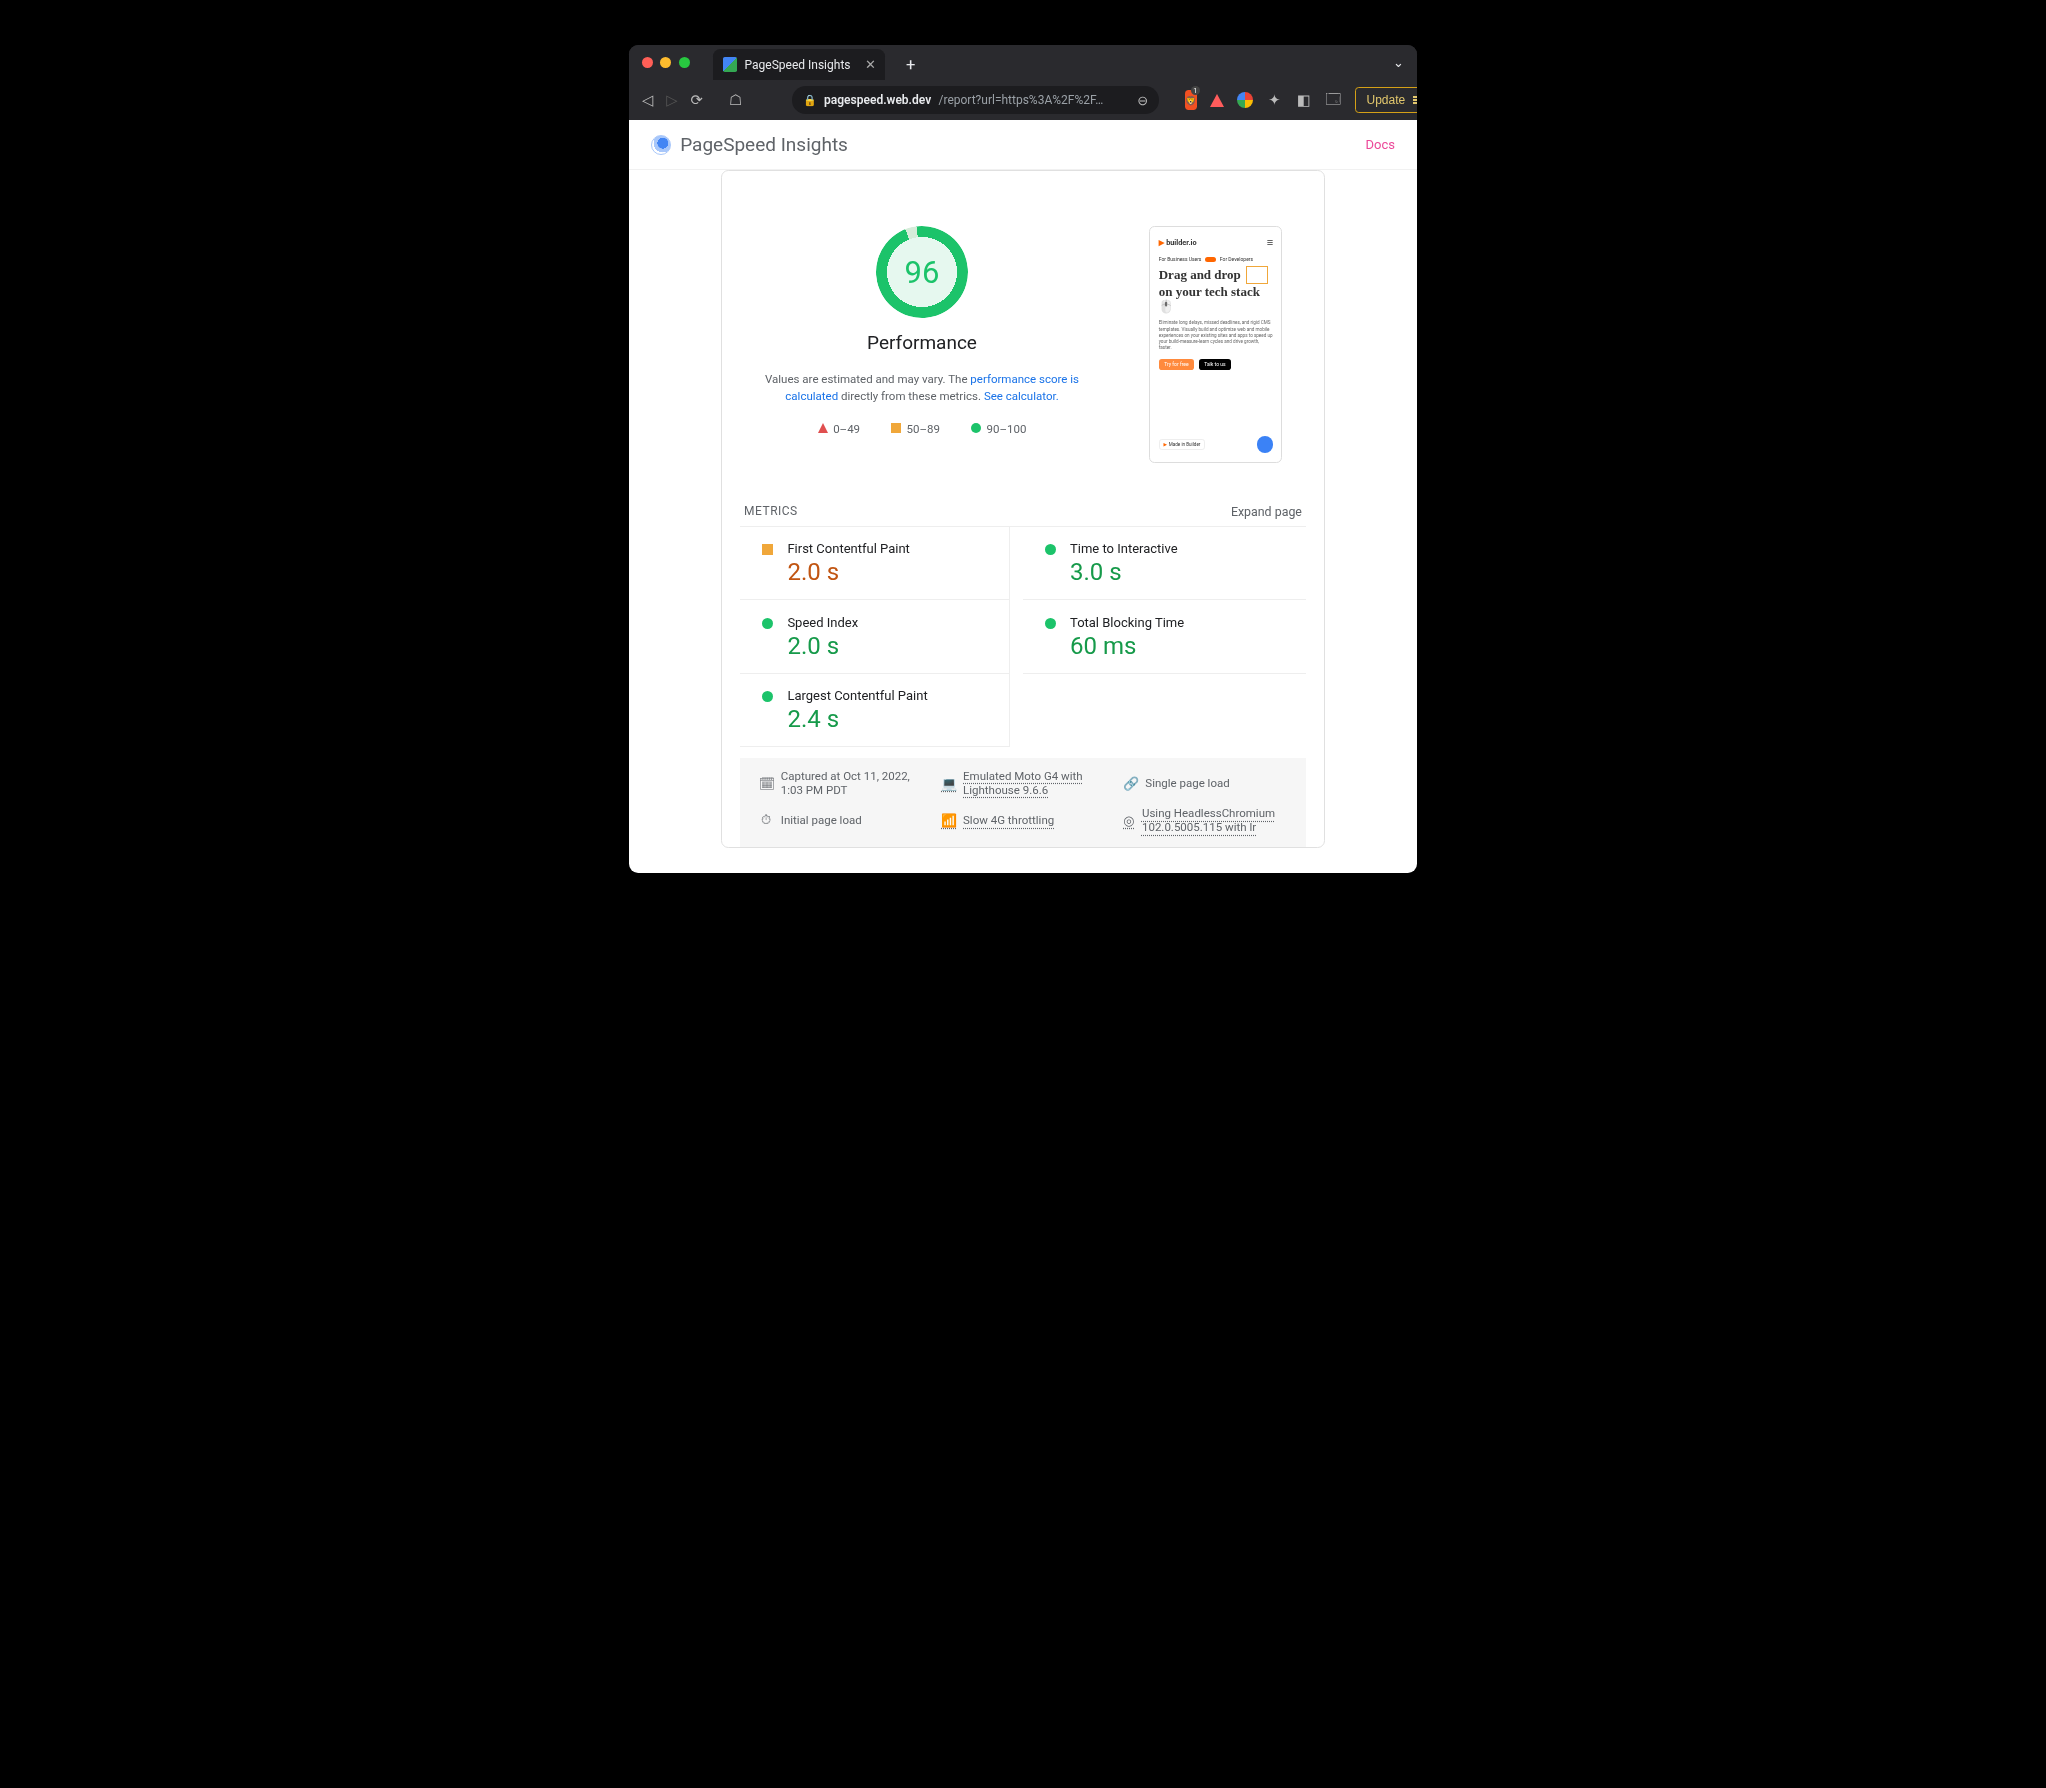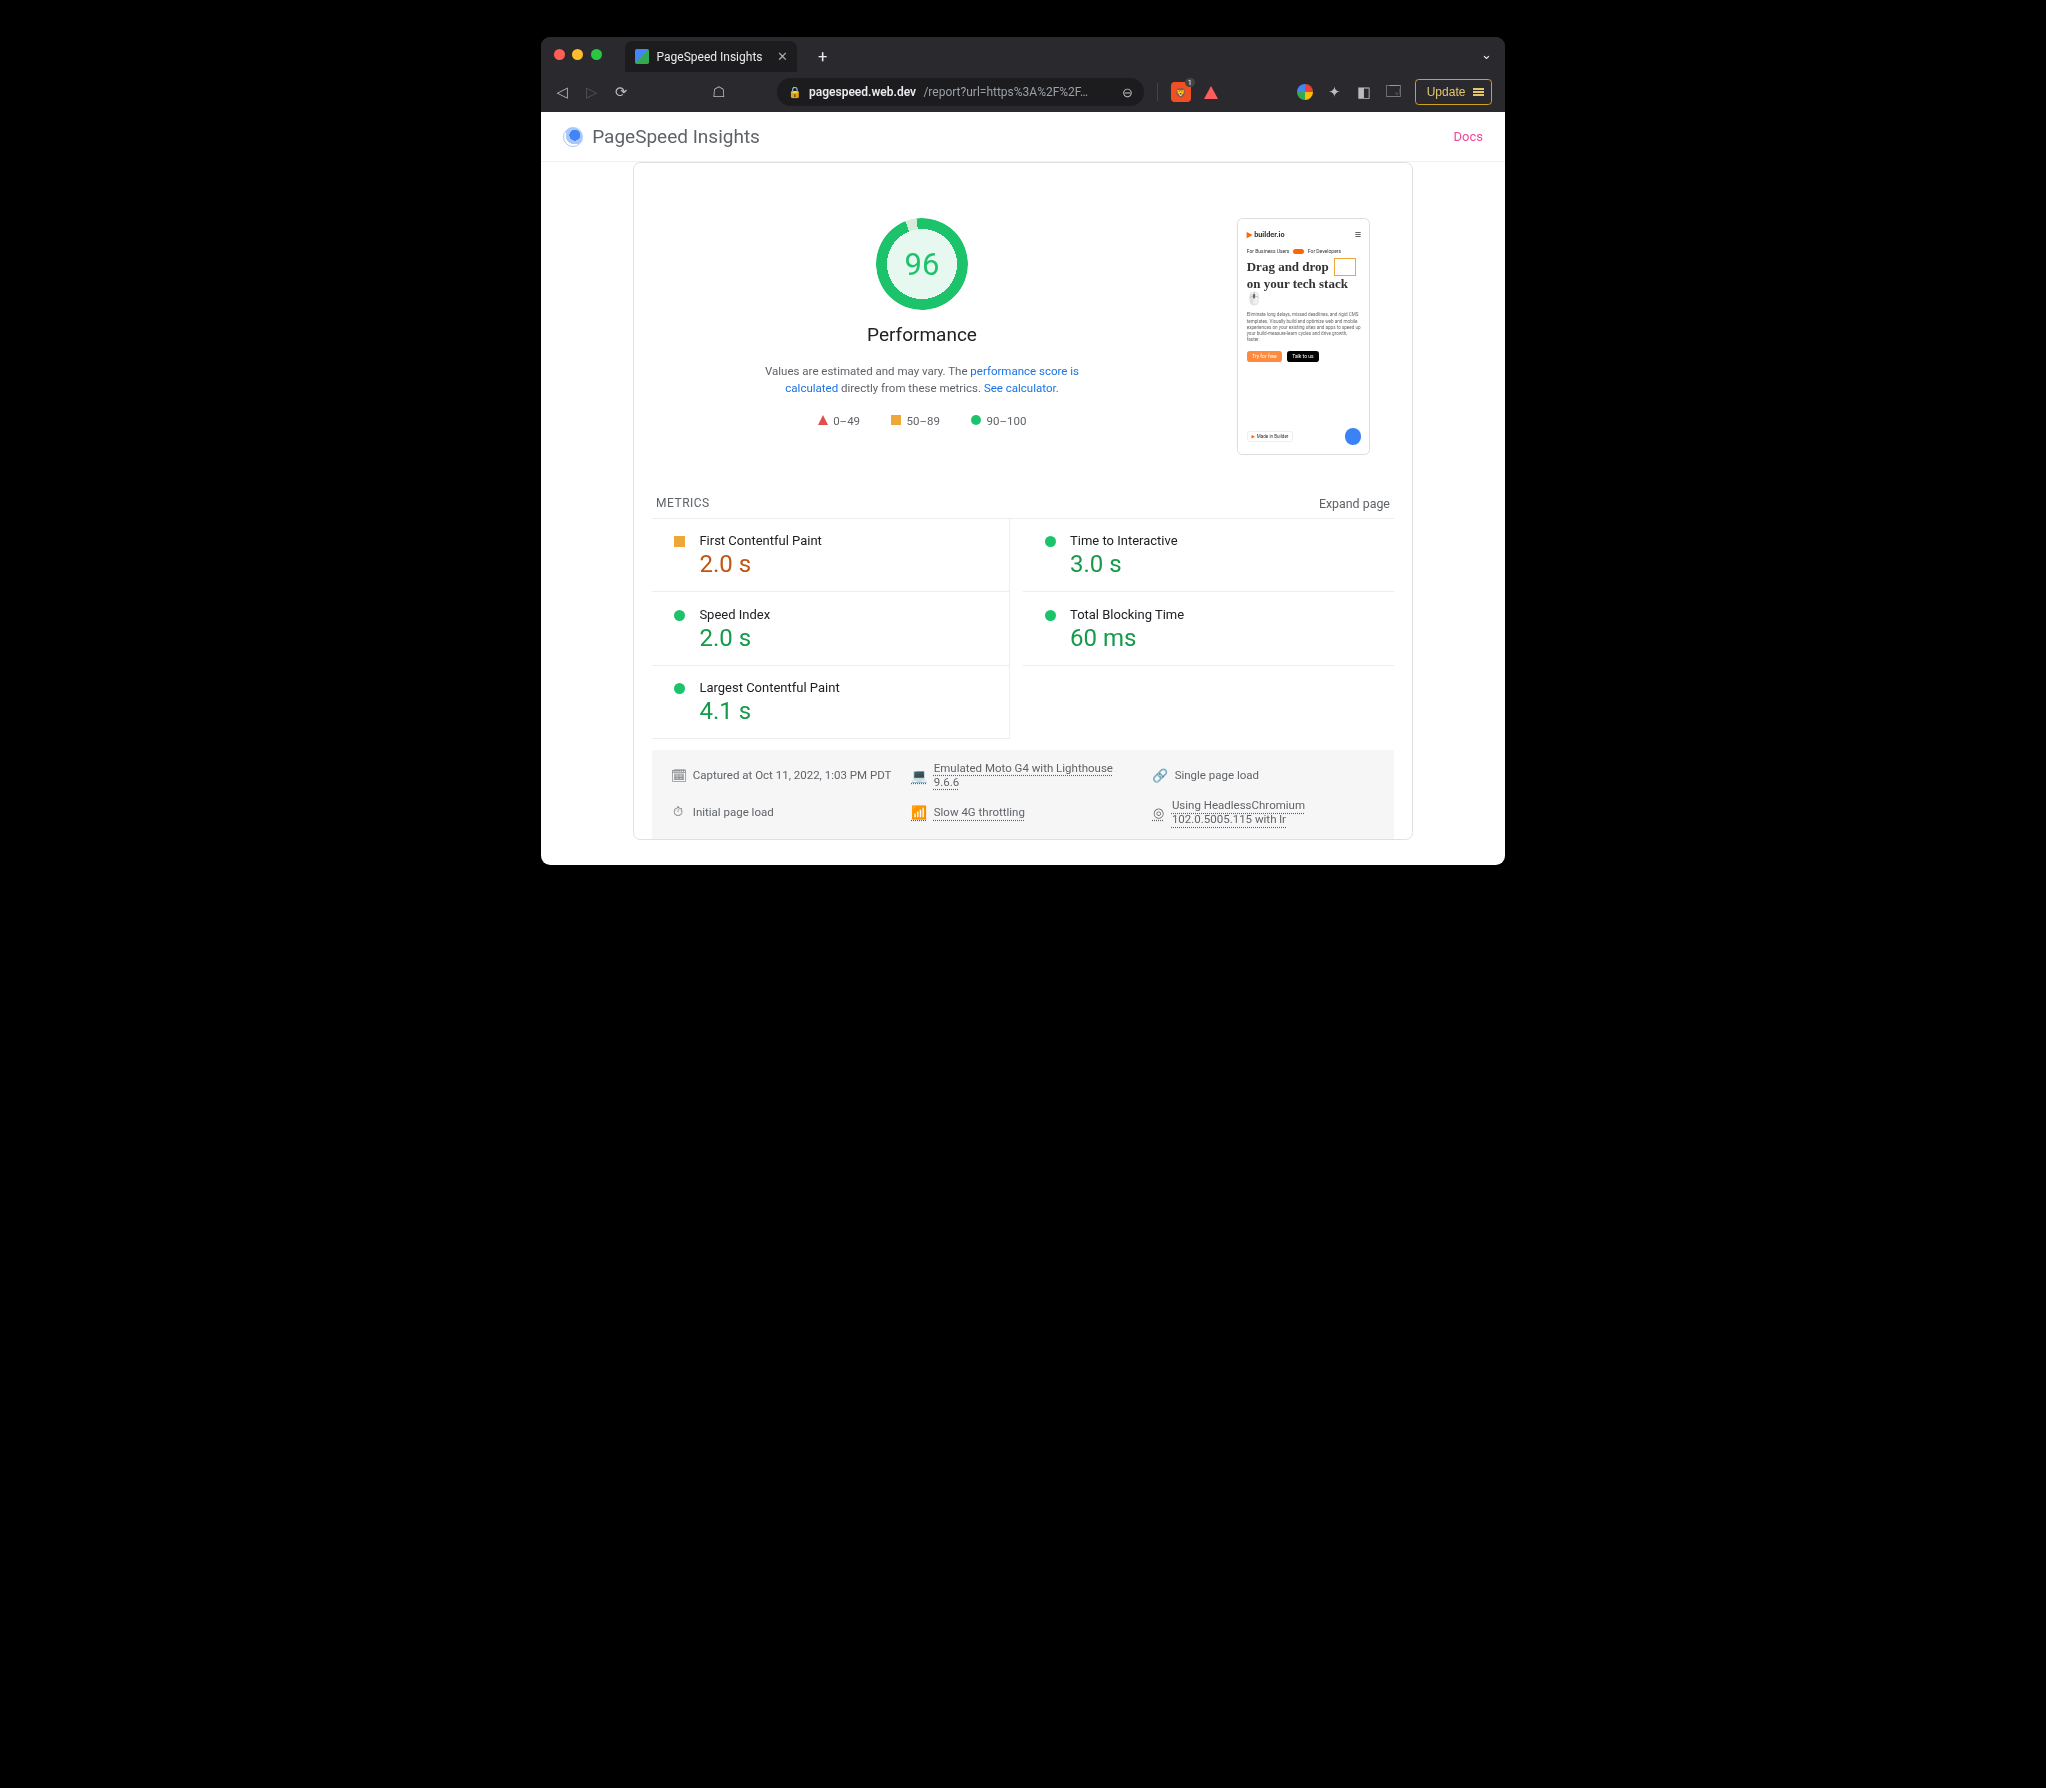--- a/index.html
+++ b/index.html
@@ -6,25 +6,26 @@
   body {
     background: #000;
     font-family: -apple-system, BlinkMacSystemFont, "Segoe UI", Roboto, Arial, sans-serif;
     display: flex;
     align-items: flex-start;
     justify-content: center;
     min-height: 100vh;
     padding: 37px 0 110px;
   }
   .window {
-    width: 964px;
+    width: 788px;
     background: #2a2a2e;
     border-radius: 9.2px;
     overflow: hidden;
     box-shadow: 0 18.4px 55px rgba(0,0,0,0.7);
+    margin-top: 8px;
   }
   
   .titlebar {
     background: #2a2a2e;
     height: 35px;
     display: flex;
     align-items: center;
     padding: 0 13px;
     gap: 7.3px;
   }
@@ -426,21 +427,21 @@
             <span class="m-val good">2.0 s</span>
           </div>
           <div class="metric">
             <span class="m-icon good"></span>
             <span class="m-name">Total Blocking Time</span>
             <span class="m-val good">60 ms</span>
           </div>
           <div class="metric">
             <span class="m-icon good"></span>
             <span class="m-name">Largest Contentful Paint</span>
-            <span class="m-val good">4.1 s</span>
+            <span class="m-val good">2.4 s</span>
           </div>
         </div>
 
       <div class="footer-info">
         <div class="fi-item">
             <span class="fi-icon">🗓</span>
             <span>Captured at Oct 11, 2022, 1:03 PM PDT</span>
           </div>
         <div class="fi-item dotted">
             <span class="fi-icon">💻</span>

